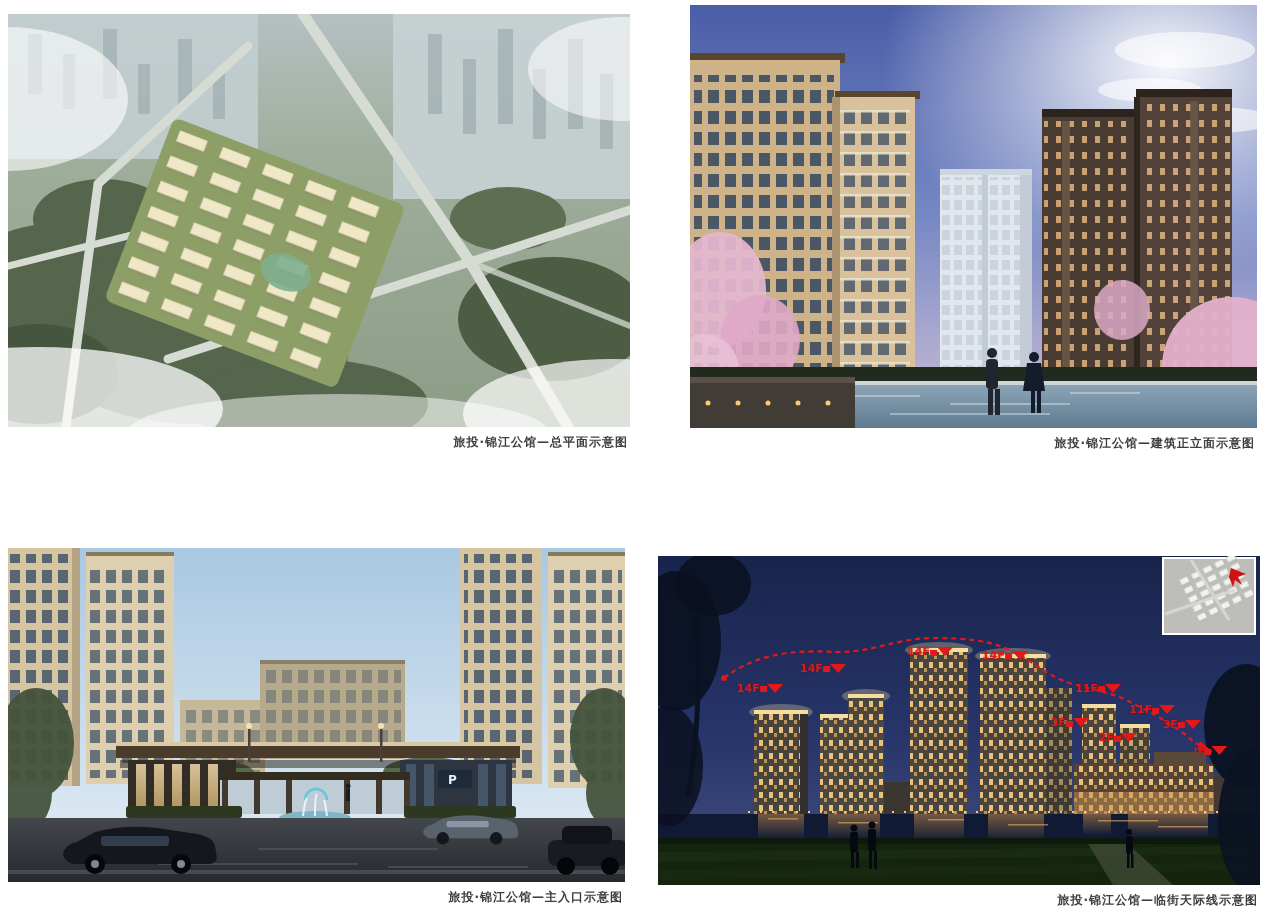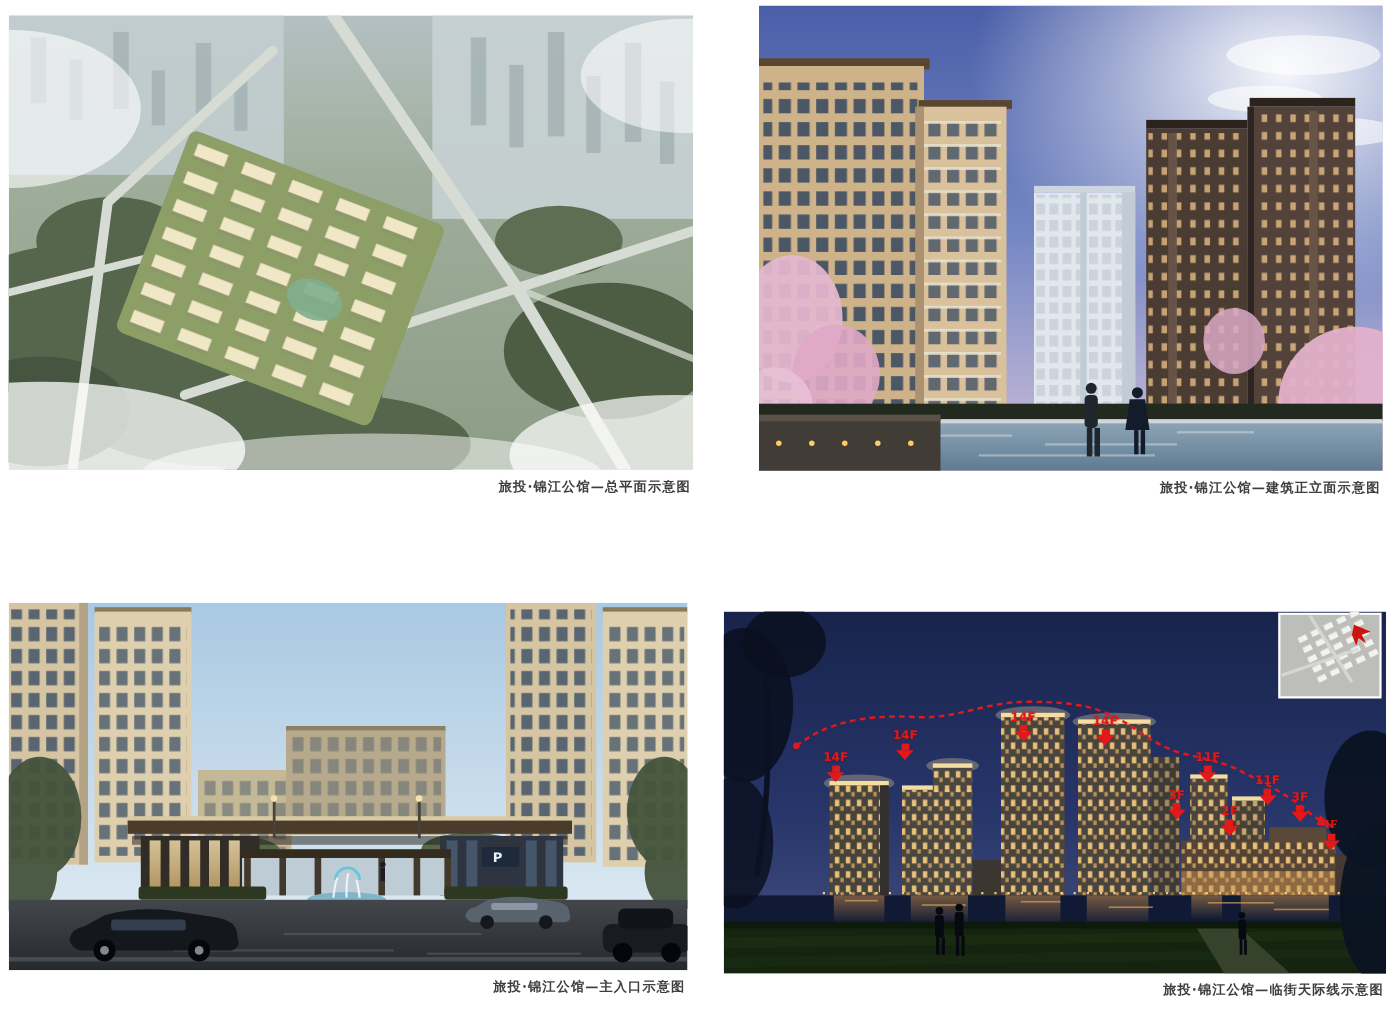--- a/index.html
+++ b/index.html
@@ -7,21 +7,21 @@
           font-family:"DejaVu Sans","Liberation Sans",sans-serif;}
   figure{position:absolute;margin:0;padding:0;}
   figure svg{display:block;width:100%;height:100%;}
   figcaption{position:absolute;right:2px;top:100%;margin-top:7px;font-size:12px;font-weight:bold;
              color:#3e3e3e;letter-spacing:1px;white-space:nowrap;}
   #fig-site-plan{left:8px;top:14px;width:622px;height:413px;}
   #fig-elevation{left:690px;top:5px;width:567px;height:423px;}
   #fig-entrance{left:8px;top:548px;width:617px;height:334px;}
   #fig-skyline{left:658px;top:556px;width:602px;height:329px;}
   .annot-layer{position:absolute;left:0;top:0;width:100%;height:100%;pointer-events:none;}
-  .flabel{position:absolute;transform:translateX(-50%);display:flex;flex-direction:column;
+  .flabel{position:absolute;transform:translateX(-50%);display:flex;flex-direction:row;
           align-items:center;font-size:11px;font-weight:bold;line-height:1;
           text-shadow:0 0 2px rgba(90,0,0,.45);}
   .flabel .stem{width:7px;height:6px;margin-top:2px;}
   .flabel .head{width:0;height:0;border-left:8px solid transparent;border-right:8px solid transparent;
                 border-top:9px solid currentColor;}
 </style>
 </head>
 <body>
 
 <div class="canvas">

